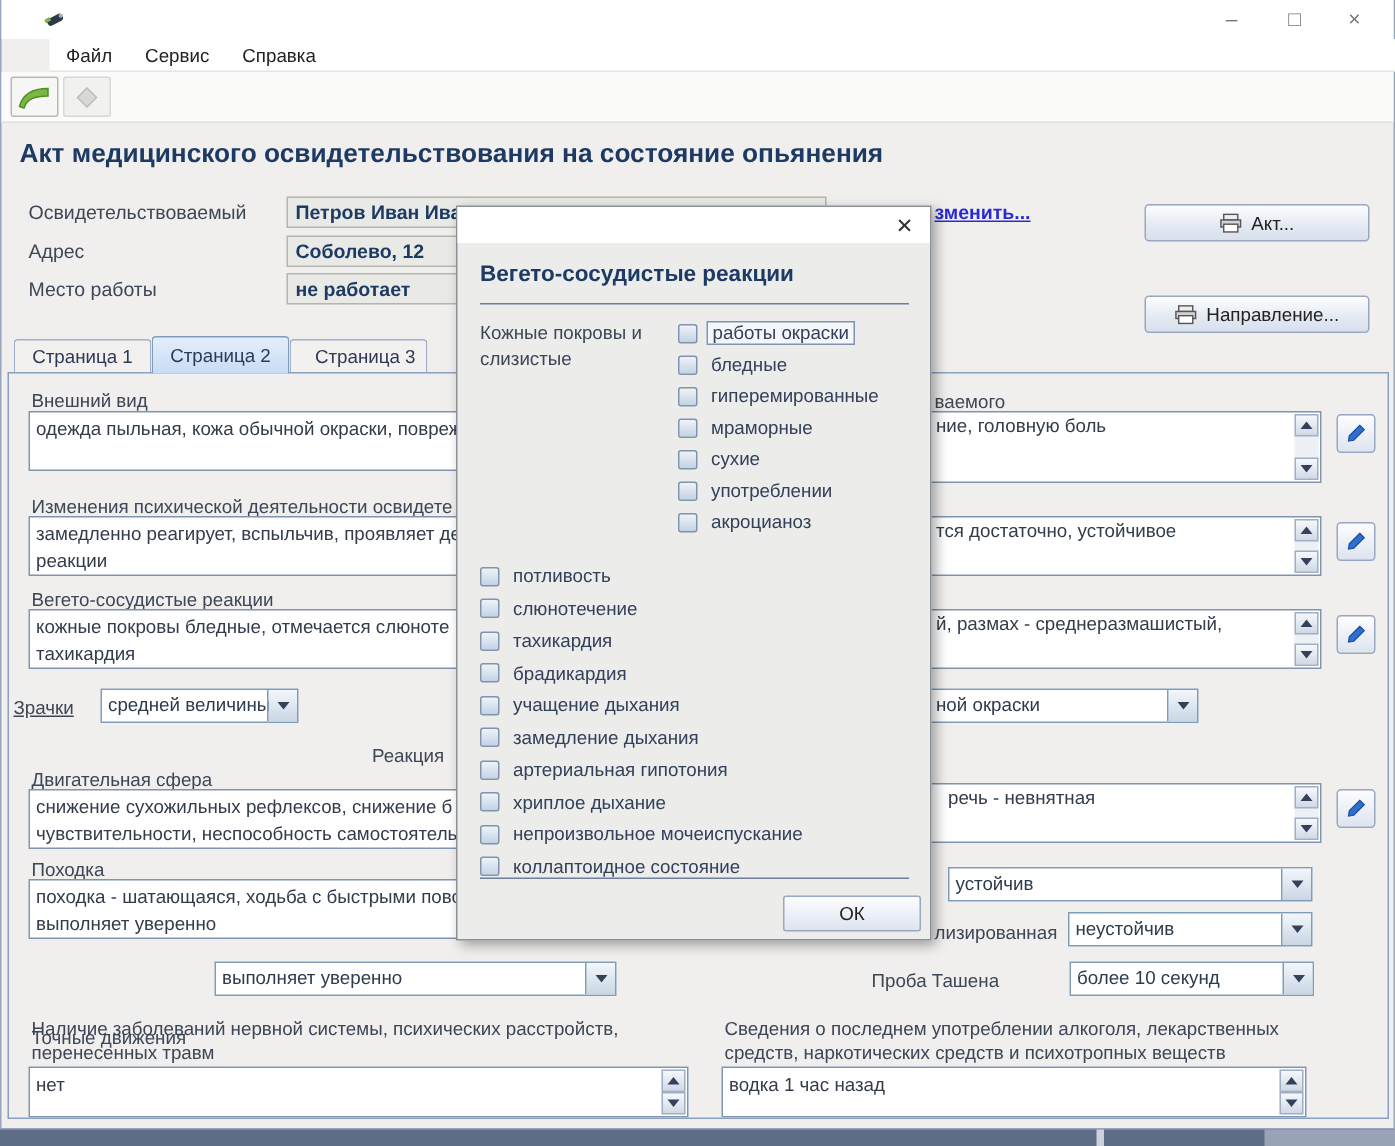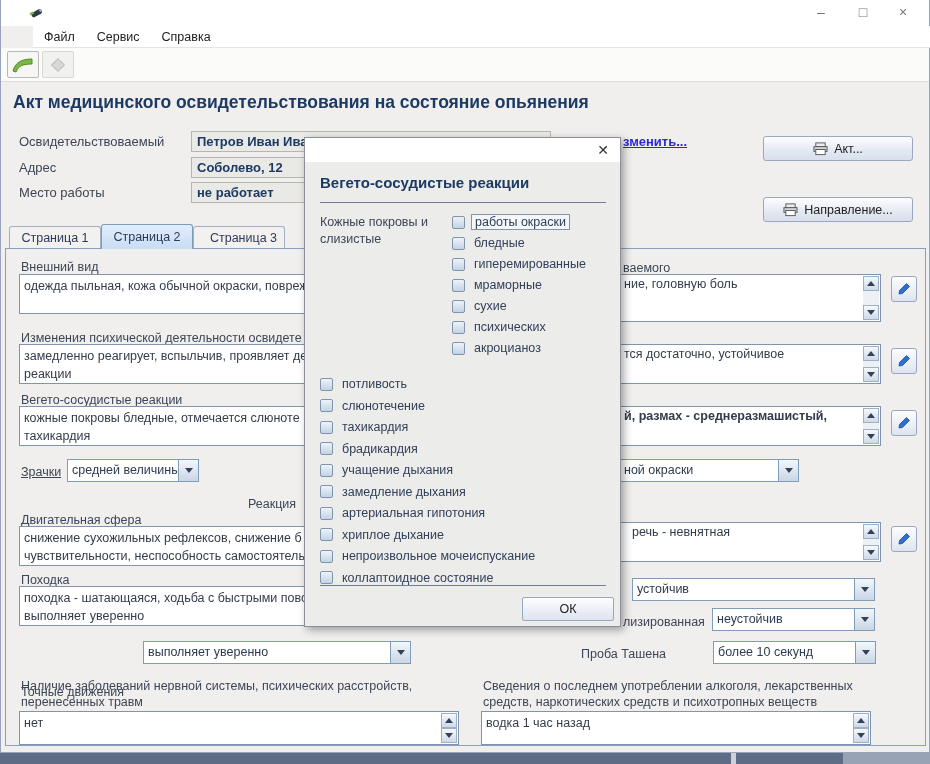--- a/index.html
+++ b/index.html
@@ -176,21 +176,21 @@
       <div class="ta-text">замедленно реагирует, вспыльчив, проявляет де
 реакции</div>
     </div>
 
     <div class="lbl" style="left:20px; top:392px;">Вегето-сосудистые реакции</div>
     <div class="ta" style="left:18px; top:406px; width:440px; height:40px;">
       <div class="ta-text">кожные покровы бледные, отмечается слюноте
 тахикардия</div>
     </div>
 
-    <div class="lbl" style="left:20px; top:464px;text-decoration:underline;">Зрачки</div>
+    <div class="lbl" style="left:8px; top:464px;text-decoration:underline;">Зрачки</div>
     <div class="combo" style="left:66px; top:459px; width:132px;">
       <span class="combo-val">средней величины</span>
       <span class="combo-btn">
           <span class="tri-down"></span>
         </span>
     </div>
     <div class="lbl" style="left:247px; top:464px;margin-top:32px;">Реакция</div>
 
     <div class="lbl" style="left:20px; top:512px;">Двигательная сфера</div>
     <div class="ta" style="left:18px; top:526px; width:440px; height:40px;">
@@ -253,21 +253,21 @@
             <span class="tri-down"></span>
           </span>
       </div>
     </div>
     <div class="edit-btn" style="left:890px; top:348px;">
       <svg width="16" height="16" viewBox="0 0 16 16">
         <path d="M10.5 2.5 L13.5 5.5 L6.5 12.5 L3 13 L3.5 9.5 Z" fill="#2e6fd0" stroke="#1c4c9c" stroke-width="0.8"></path>
       </svg>
     </div>
 
-    <div class="ta" style="left:480px; top:406px; width:400px; height:40px;font-weight:bold;">
+    <div class="ta" style="left:480px; top:406px; width:400px; height:40px;">
       <span class="frag" style="left:142px;">й, размах - среднеразмашистый,</span>
       <div class="sb">
         <span class="sb-btn sb-up">
             <span class="tri-up"></span>
           </span>
         <span class="sb-btn sb-down">
             <span class="tri-down"></span>
           </span>
       </div>
     </div>
@@ -368,21 +368,21 @@
             <span class="cb-label">мраморные</span>
           </div>
 
           <div class="cb-row">
             <span class="cb"></span>
             <span class="cb-label">сухие</span>
           </div>
 
           <div class="cb-row">
             <span class="cb"></span>
-            <span class="cb-label">психических</span>
+            <span class="cb-label">употреблении</span>
           </div>
 
           <div class="cb-row">
             <span class="cb"></span>
             <span class="cb-label">акроцианоз</span>
           </div>
         </div>
 
       <div class="gen-list">
 

